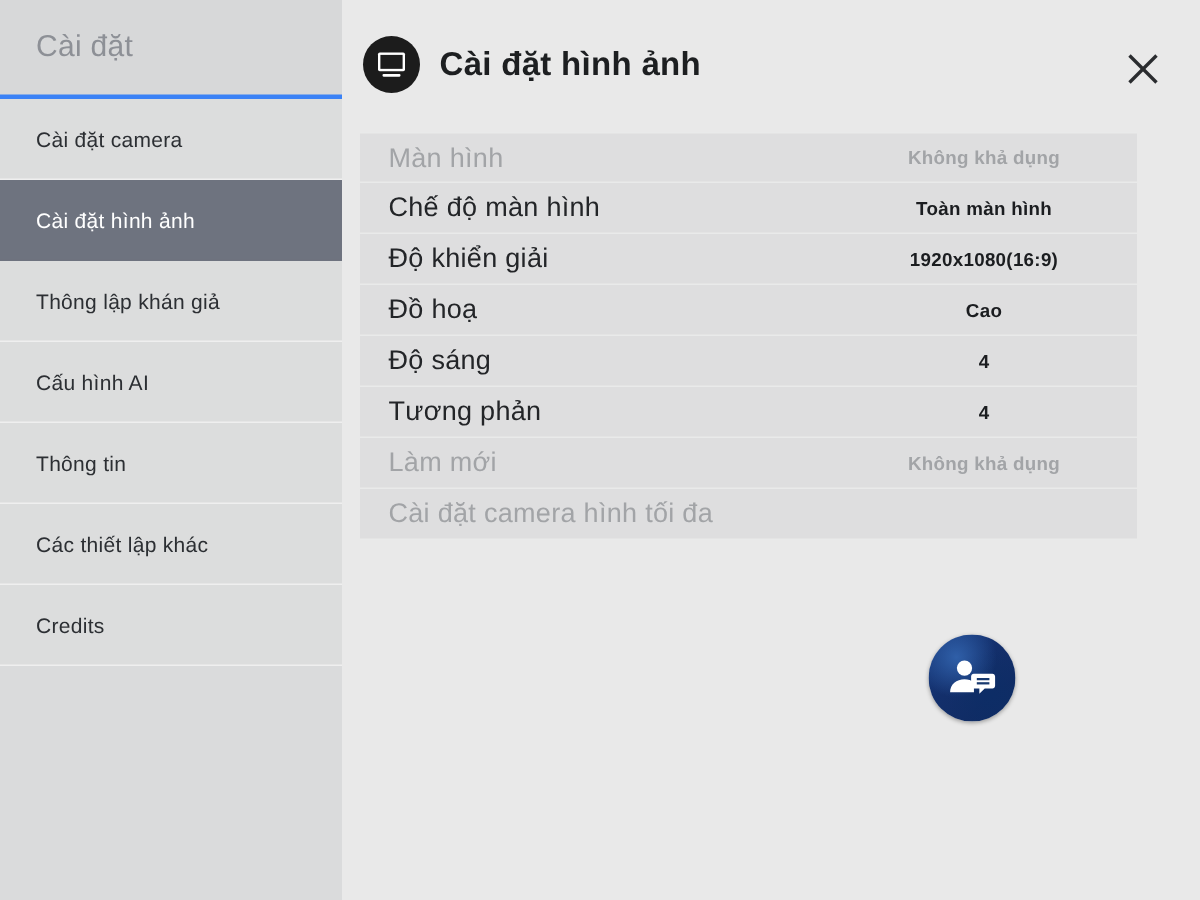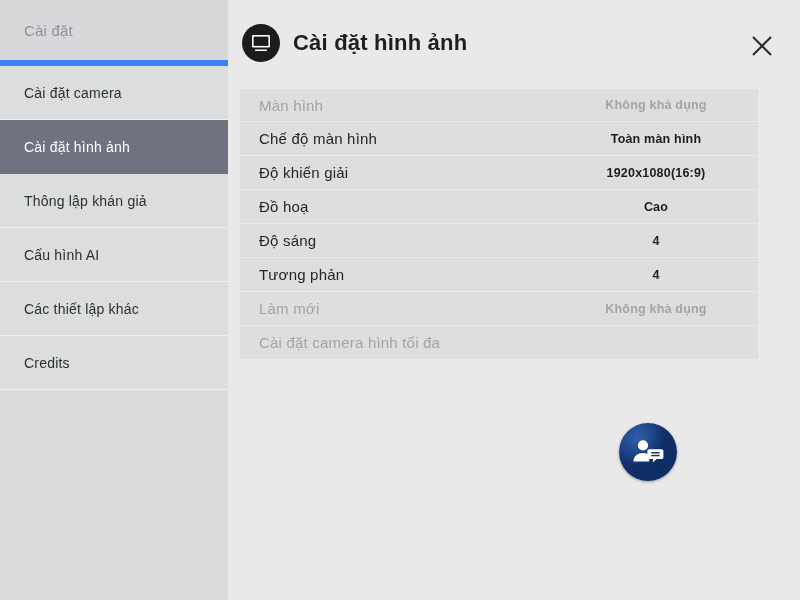--- a/index.html
+++ b/index.html
@@ -44,25 +44,25 @@
     flex: 0 0 228px;
     z-index: 1;
     overflow: hidden;
   }
   .sidebar-title {
     height: 66px;
     display: flex;
     align-items: center;
     padding-left: 24px;
     box-sizing: border-box;
-    font-size: 15px;
+    font-size: 20px;
     color: #8d9096;
     letter-spacing: .2px;
     background: #d7d8d9;
-    border-bottom: 6px solid #3b82f6;
+    border-bottom: 3px solid #3b82f6;
   }
   .sidebar-list {
     display: flex;
     flex-direction: column;
   }
   .sidebar-item {
     height: 54px;
     display: flex;
     align-items: center;
     padding-left: 24px;
@@ -141,21 +141,21 @@
     background: #dededf;
     display: flex;
     align-items: center;
     border-bottom: 1px solid #e9eaea;
     box-sizing: border-box;
   }
   .settings-row:first-child { border-top: 1px solid #e9eaea; }
   .row-label {
     position: absolute;
     left: 19px;
-    font-size: 15px;
+    font-size: 18px;
     color: #232528;
     letter-spacing: .2px;
   }
   .row-value {
     position: absolute;
     left: 0;
     right: 0;
     text-align: center;
     transform: translateX(157px);
     font-size: 12.5px;
@@ -204,20 +204,23 @@
         <div class="sidebar-item active">
           <span>Cài đặt hình ảnh</span>
         </div>
         <div class="sidebar-item">
           <span>Thông lập khán giả</span>
         </div>
         <div class="sidebar-item">
           <span>Cấu hình AI</span>
         </div>
         <div class="sidebar-item">
+          <span>Thông tin</span>
+        </div>
+        <div class="sidebar-item">
           <span>Các thiết lập khác</span>
         </div>
         <div class="sidebar-item">
           <span>Credits</span>
         </div>
       </div>
   </div>
 
   <div class="main">
 

